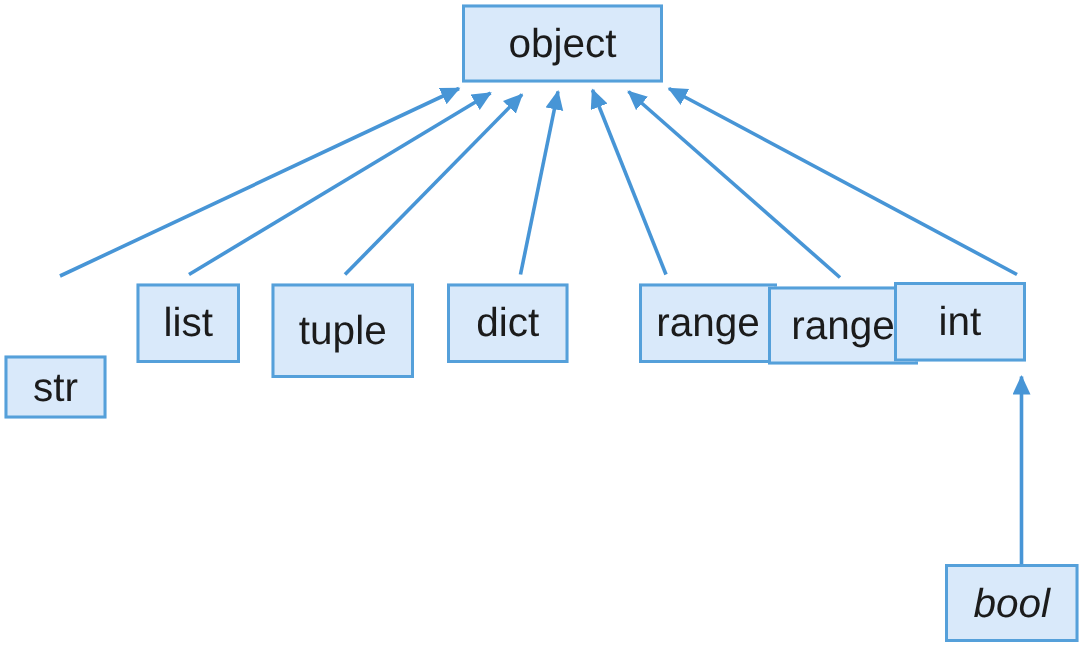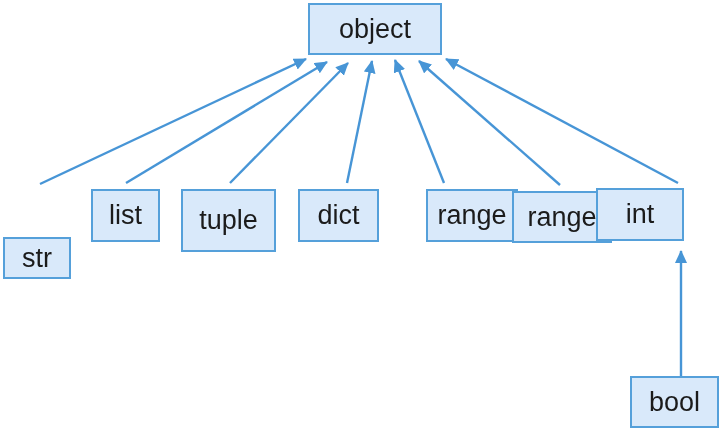--- a/index.html
+++ b/index.html
@@ -65,15 +65,15 @@
   </svg>
 
   <div class="node" style="left:308px; top:3px;   width:134px; height:52px;">object</div>
   <div class="node" style="left:3px;   top:189px; width:68px;  height:42px;margin-top:48px;">str</div>
   <div class="node" style="left:91px;  top:189px; width:69px;  height:53px;text-align:center;">list</div>
   <div class="node" style="left:181px; top:189px; width:95px;  height:63px;">tuple</div>
   <div class="node" style="left:298px; top:189px; width:81px;  height:53px;">dict</div>
   <div class="node" style="left:398px; top:189px; width:92px;  height:53px;margin-left:28px;">range</div>
   <div class="node" style="left:512px; top:191px; width:100px; height:52px;">range</div>
   <div class="node" style="left:596px; top:188px; width:88px;  height:53px;">int</div>
-  <div class="node" style="left:630px; top:376px; width:89px;  height:52px;">bool</div>
+  <div class="node" style="left:630px; top:376px; width:89px;  height:52px;font-style:italic;">bool</div>
 
 </div>
 
 </body></html>

